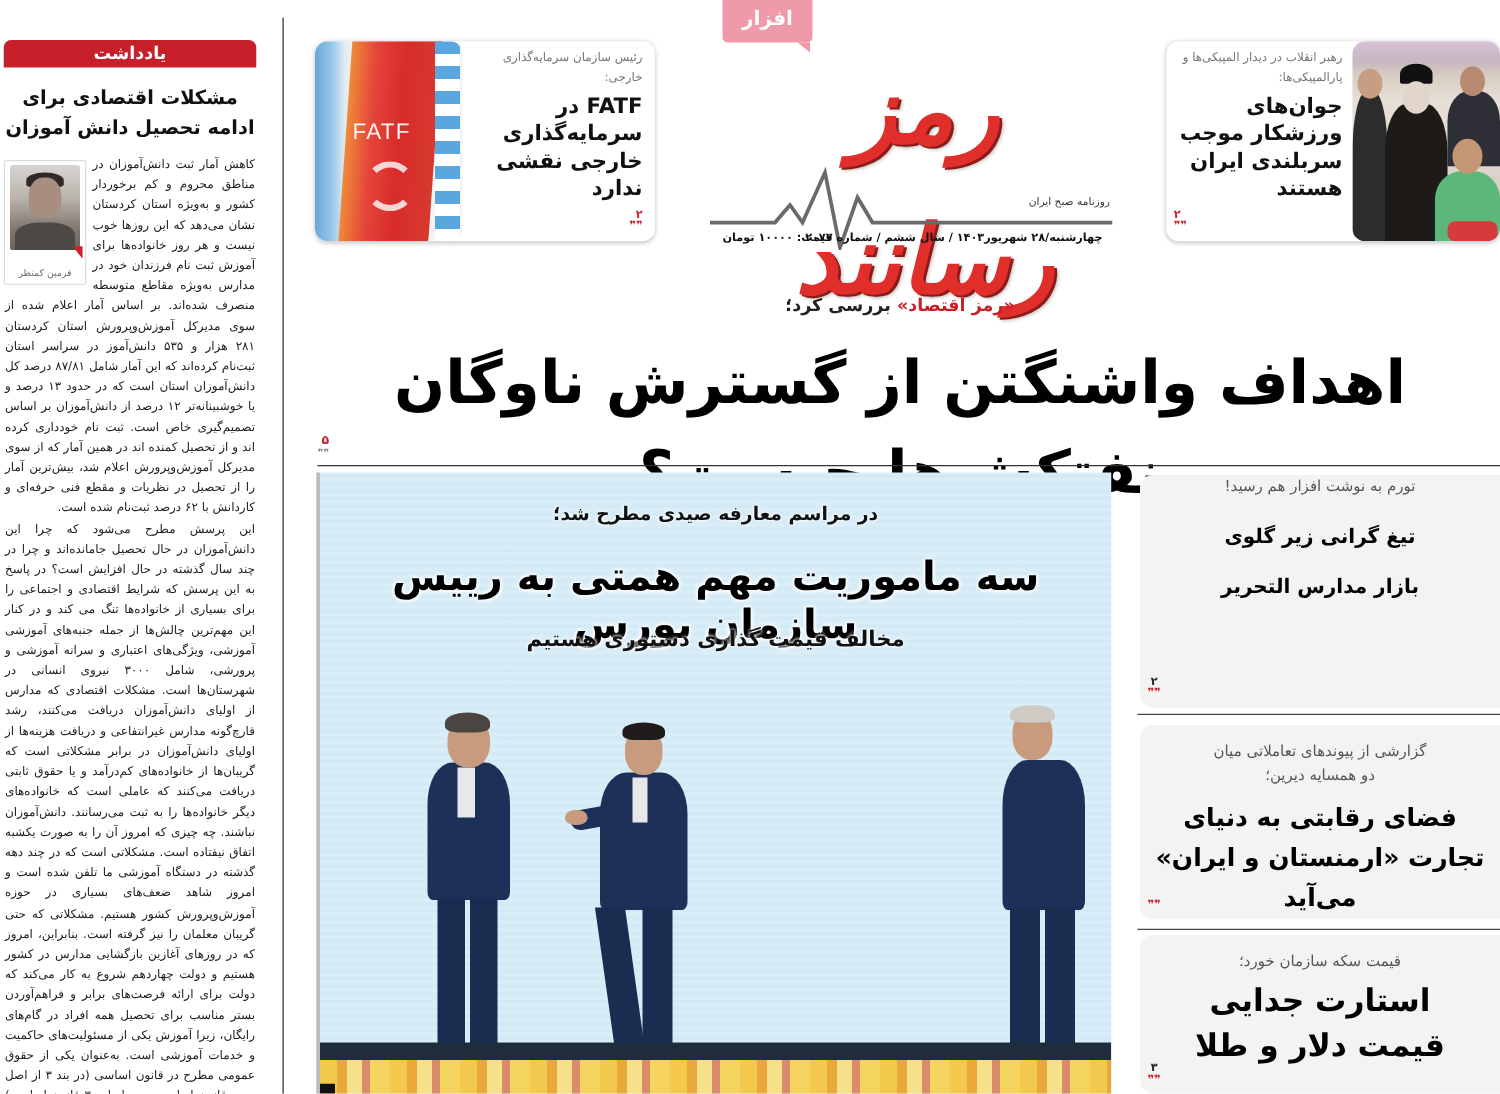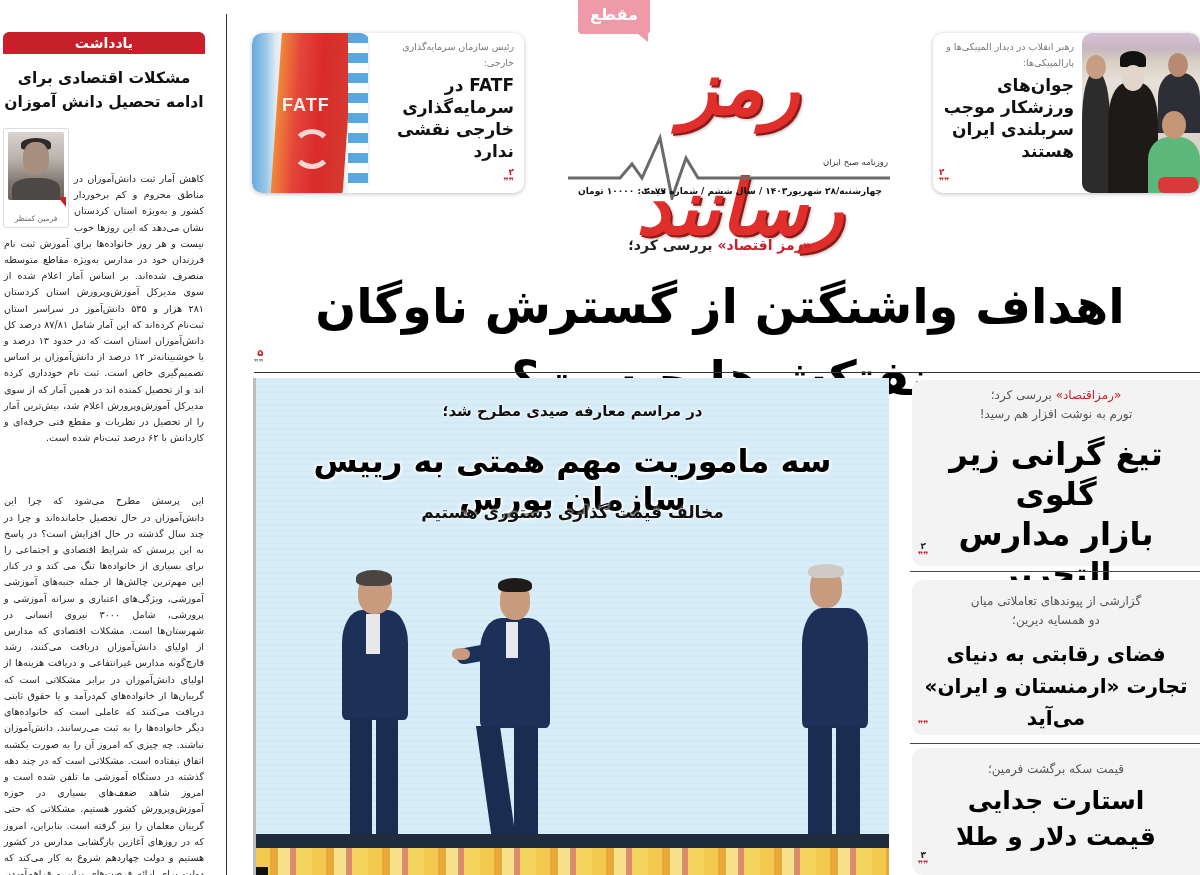--- a/index.html
+++ b/index.html
@@ -11,33 +11,33 @@
   .note-header { position: absolute; left: 3px; top: 32px; width: 202px; height: 22px; background: #c8202a; border-radius: 6px 6px 0 0; color: #fff; font-weight: bold; font-size: 14px; text-align: center; line-height: 22px; }
   .note-title { position: absolute; left: 4px; top: 66px; width: 200px; text-align: center; font-weight: bold; font-size: 15.5px; line-height: 24px; color: #111; }
   .author-box { position: absolute; left: 3px; top: 128px; width: 66px; height: 100px; border: 1px solid #ddd; border-radius: 2px; background: #fff; }
   .author-photo { position: absolute; left: 4px; top: 3px; width: 56px; height: 68px; background: linear-gradient(180deg,#d8d4d0 0%,#b9b2ac 40%,#7f776f 75%,#6a645f 100%); border-radius: 2px; overflow: hidden; }
   .author-photo .head { position: absolute; left: 15px; top: 10px; width: 26px; height: 32px; background: #a88e7e; border-radius: 45% 45% 40% 40%; }
   .author-photo .hair { position: absolute; left: 13px; top: 6px; width: 30px; height: 12px; background: #2f2a27; border-radius: 50% 50% 20% 20%; }
   .author-photo .body { position: absolute; left: 4px; top: 46px; width: 48px; height: 26px; background: #4b4846; border-radius: 40% 40% 0 0; }
   .author-pen { position: absolute; left: 54px; top: 68px; width: 0; height: 0; border-left: 8px solid transparent; border-top: 10px solid #c8202a; }
   .author-name { position: absolute; left: 0; bottom: 4px; width: 64px; text-align: center; font-size: 7.5px; color: #666; }
   .note-body { position: absolute; left: 4px; top: 123px; width: 200px; font-size: 9.6px; line-height: 16.2px; color: #222; text-align: justify; }
-  .note-body p { margin-bottom: 0; margin-top: 47px; }
+  .note-body p { margin-bottom: 0; }
   .note-body .float-spacer { float: left; width: 70px; height: 104px; }
   .col-divider { position: absolute; left: 226px; top: 14px; width: 1px; height: 861px; background: #333; }
 
   
   .teaser { position: absolute; top: 33px; height: 160px; background: #fff; border-radius: 10px; box-shadow: 0 1px 4px rgba(0,0,0,0.25); overflow: hidden; }
   .teaser-fatf { left: 252px; width: 272px; }
   .teaser-sport { left: 933px; width: 267px; }
   .teaser-img { position: absolute; top: 0; height: 160px; border-radius: 10px; overflow: hidden; }
   .teaser-fatf .teaser-img { left: 0; width: 118px; background: linear-gradient(90deg,#66a8dc 0%,#9bc8e8 12%,#dfeaf2 20%,#f3f3f3 26%); }
   .flag { position: absolute; left: 24px; top: -6px; width: 72px; height: 180px; background: linear-gradient(90deg,#f08a3a 0%,#e4453a 28%,#d92b2b 60%,#d53a2e 100%); transform: skewX(-4deg); border-radius: 0 0 18px 0; }
   .flag-stripe { position: absolute; left: 96px; top: 0; width: 20px; height: 160px; background: repeating-linear-gradient(180deg,#5aa7e0 0 10px,#ffffff 10px 20px); }
-  .flag-text { position: absolute; left: 30px; top: 62px; color: #fff; font-family: "Liberation Sans", sans-serif; font-size: 18px; font-weight: bold; letter-spacing: 1px; opacity: .92; }
+  .flag-text { position: absolute; left: 30px; top: 62px; color: #fff; font-family: "Liberation Sans", sans-serif; font-size: 18px; font-weight: normal; letter-spacing: 1px; opacity: .92; }
   .flag-swirl { position: absolute; left: 40px; top: 96px; width: 40px; height: 40px; border: 5px solid #fff; border-color: #fff transparent #fff transparent; border-radius: 50%; opacity: .8; }
   .teaser-text { position: absolute; top: 6px; text-align: right; }
   .teaser-fatf .teaser-text { right: 10px; width: 140px; }
   .teaser-sport .teaser-text { right: 126px; width: 135px; }
   .kicker { font-size: 9.5px; color: #777; line-height: 16px; }
   .teaser-title { font-weight: bold; font-size: 17px; line-height: 22px; color: #111; margin-top: 3px; }
   .page-ref { font-size: 9px; font-weight: bold; color: #c8202a; line-height: 10px; margin-top: 5px; }
   .quote-mark { font-size: 9px; color: #c8202a; font-weight: bold; line-height: 9px; }
   .teaser-sport .teaser-img { right: 0; width: 118px; background: linear-gradient(180deg,#d7c1d8 0%,#c7b7c0 10%,#d9cfc3 18%,#e6e0d8 30%,#cfc7be 100%); }
   .p { position: absolute; border-radius: 40% 40% 0 0; }
@@ -74,21 +74,21 @@
   .shirt { position: absolute; background: #e8e8ec; }
   .photo-tag { position: absolute; left: 0; bottom: 0; width: 12px; height: 8px; background: #111; }
 
   
   .story { position: absolute; left: 912px; width: 288px; background: #f3f3f3; border-radius: 10px 0 0 10px; text-align: center; }
   .story1 { top: 380px; height: 186px; }
   .story2 { top: 580px; height: 155px; }
   .story3 { top: 748px; height: 127px; }
   .story-kicker { font-size: 12px; color: #555; line-height: 19px; }
   .story-kicker .red { color: #c8202a; }
-  .story-title { font-size: 32px; font-weight: bold; color: #000; line-height: 40px; letter-spacing: -0.5px; }
+  .story-title { font-size: 16px; font-weight: bold; color: #000; line-height: 40px; letter-spacing: -0.5px; }
   .story2 .story-title { font-size: 20px; line-height: 32px; }
   .story3 .story-title { font-size: 25px; line-height: 36px; }
   .story-ref { position: absolute; left: 6px; bottom: 6px; text-align: center; font-size: 9px; font-weight: bold; color: #222; line-height: 9px; }
   .story-ref .q { color: #c8202a; display: block; }
   .hr-right { position: absolute; left: 910px; width: 290px; height: 1px; background: #444; }
 </style>
 </head>
 <body>
 
 <div class="note-col">
@@ -119,21 +119,21 @@
     <div class="flag-swirl"></div>
   </div>
   <div class="teaser-text">
     <div class="kicker">رئیس سازمان سرمایه‌گذاری خارجی:</div>
     <div class="teaser-title">FATF در سرمایه‌گذاری خارجی نقشی ندارد</div>
     <div class="page-ref">۲</div>
     <div class="quote-mark">❞❞</div>
   </div>
 </div>
 
-<div class="jar-badge">مقطع</div>
+<div class="jar-badge">افزار</div>
 <div class="logo">رمز رسانند</div>
 <svg class="pulse" viewBox="0 0 322 70">
   <polyline points="0,48 52,48 64,34 74,48 92,8 104,68 118,28 130,48 322,48" fill="none" stroke="#6a6a6a" stroke-width="3"></polyline>
 </svg>
 <div class="tagline">روزنامه صبح ایران</div>
 <div class="dateline">چهارشنبه/۲۸ شهریور۱۴۰۳ / سال ششم / شماره ۲۰۷۷</div>
 <div class="price">قیمت: ۱۰۰۰۰ تومان</div>
 
 <div class="teaser teaser-sport">
   <div class="teaser-img">
@@ -187,37 +187,36 @@
   <div class="hairc" style="left:552px;top:186px;width:36px;height:14px;background:#cfcac4;"></div>
   <div class="leg" style="left:552px;top:348px;width:24px;height:112px;"></div>
   <div class="leg" style="left:580px;top:348px;width:24px;height:112px;"></div>
 
   <div class="stage"></div>
   <div class="flowers"></div>
   <div class="photo-tag"></div>
 </div>
 
 <div class="story story1">
-  <div class="story-kicker" style="margin-top:6px;"><span class="red">«رمزاقتصاد»</span><span> بررسی کرد؛</span></div>
   <div class="story-kicker">تورم به نوشت افزار هم رسید!</div>
   <div class="story-title" style="margin-top:10px;">تیغ گرانی زیر گلوی</div>
   <div class="story-title">بازار مدارس التحریر</div>
   <div class="story-ref"><span>۲</span><span class="q">❞❞</span></div>
 </div>
 <div class="hr-right" style="top:571px;"></div>
 
 <div class="story story2">
   <div class="story-kicker" style="margin-top:12px;">گزارشی از پیوندهای تعاملاتی میان</div>
   <div class="story-kicker">دو همسایه دیرین؛</div>
   <div class="story-title" style="margin-top:8px;">فضای رقابتی به دنیای</div>
   <div class="story-title">تجارت «ارمنستان و ایران» می‌آید</div>
   <div class="story-ref">
       <span class="q">❞❞</span>
     </div>
 </div>
 <div class="hr-right" style="top:743px;"></div>
 
 <div class="story story3">
-  <div class="story-kicker" style="margin-top:12px;">قیمت سکه برگشت فرمین؛</div>
+  <div class="story-kicker" style="margin-top:12px;">قیمت سکه سازمان خورد؛</div>
   <div class="story-title" style="margin-top:4px;">استارت جدایی</div>
   <div class="story-title">قیمت دلار و طلا</div>
   <div class="story-ref"><span>۳</span><span class="q">❞❞</span></div>
 </div>
 
 </body></html>

